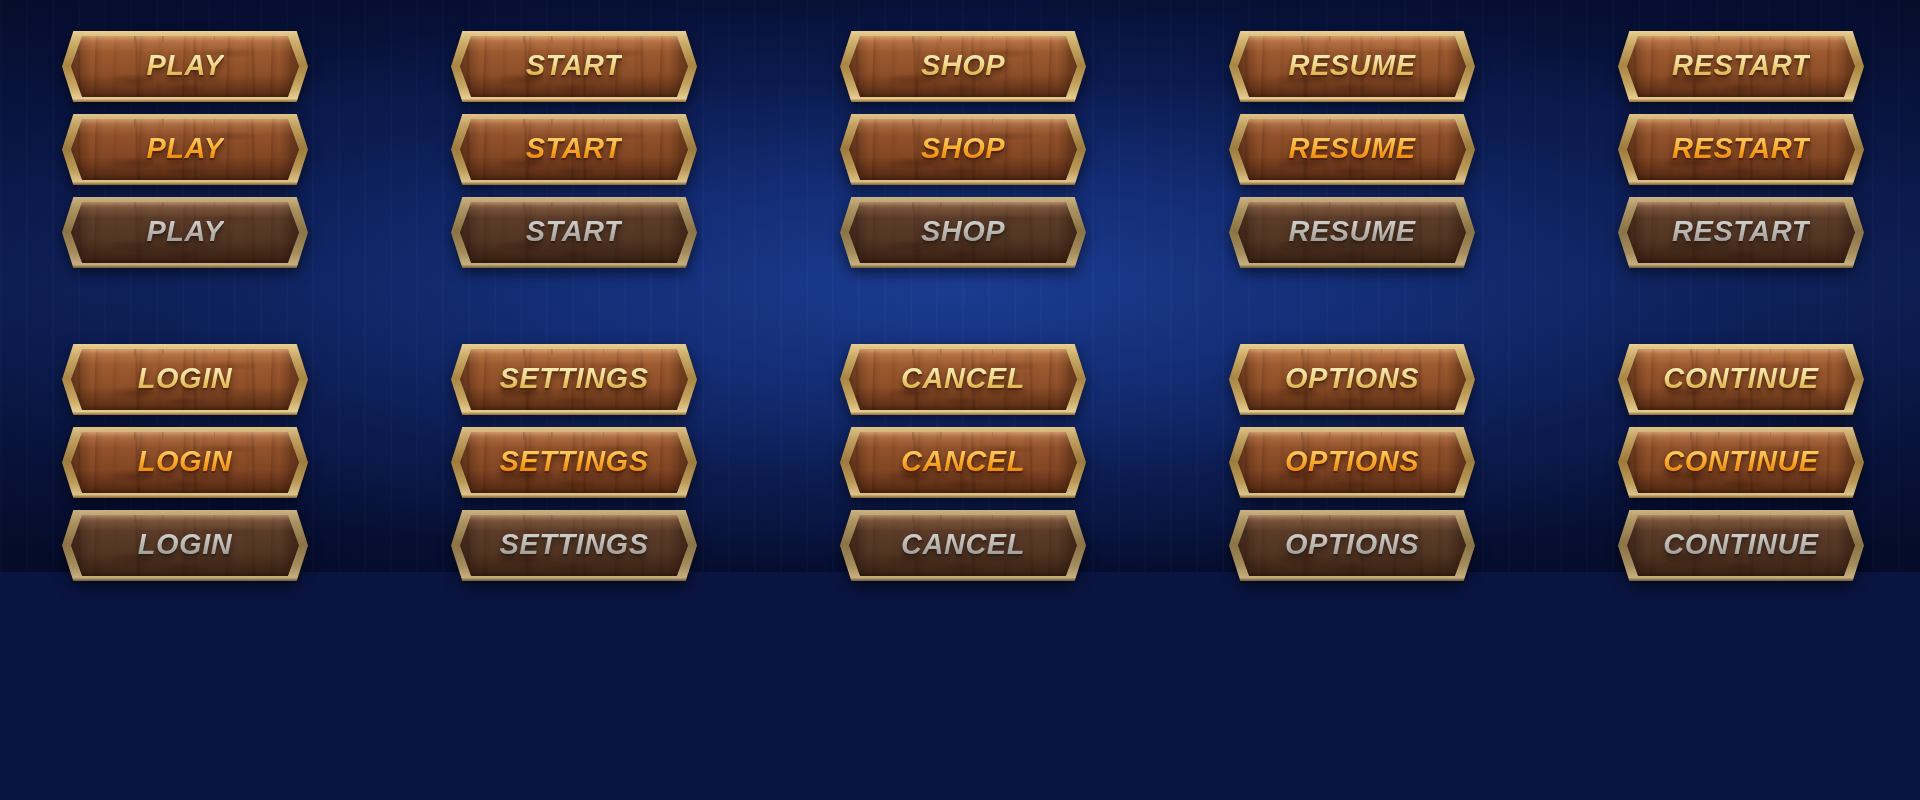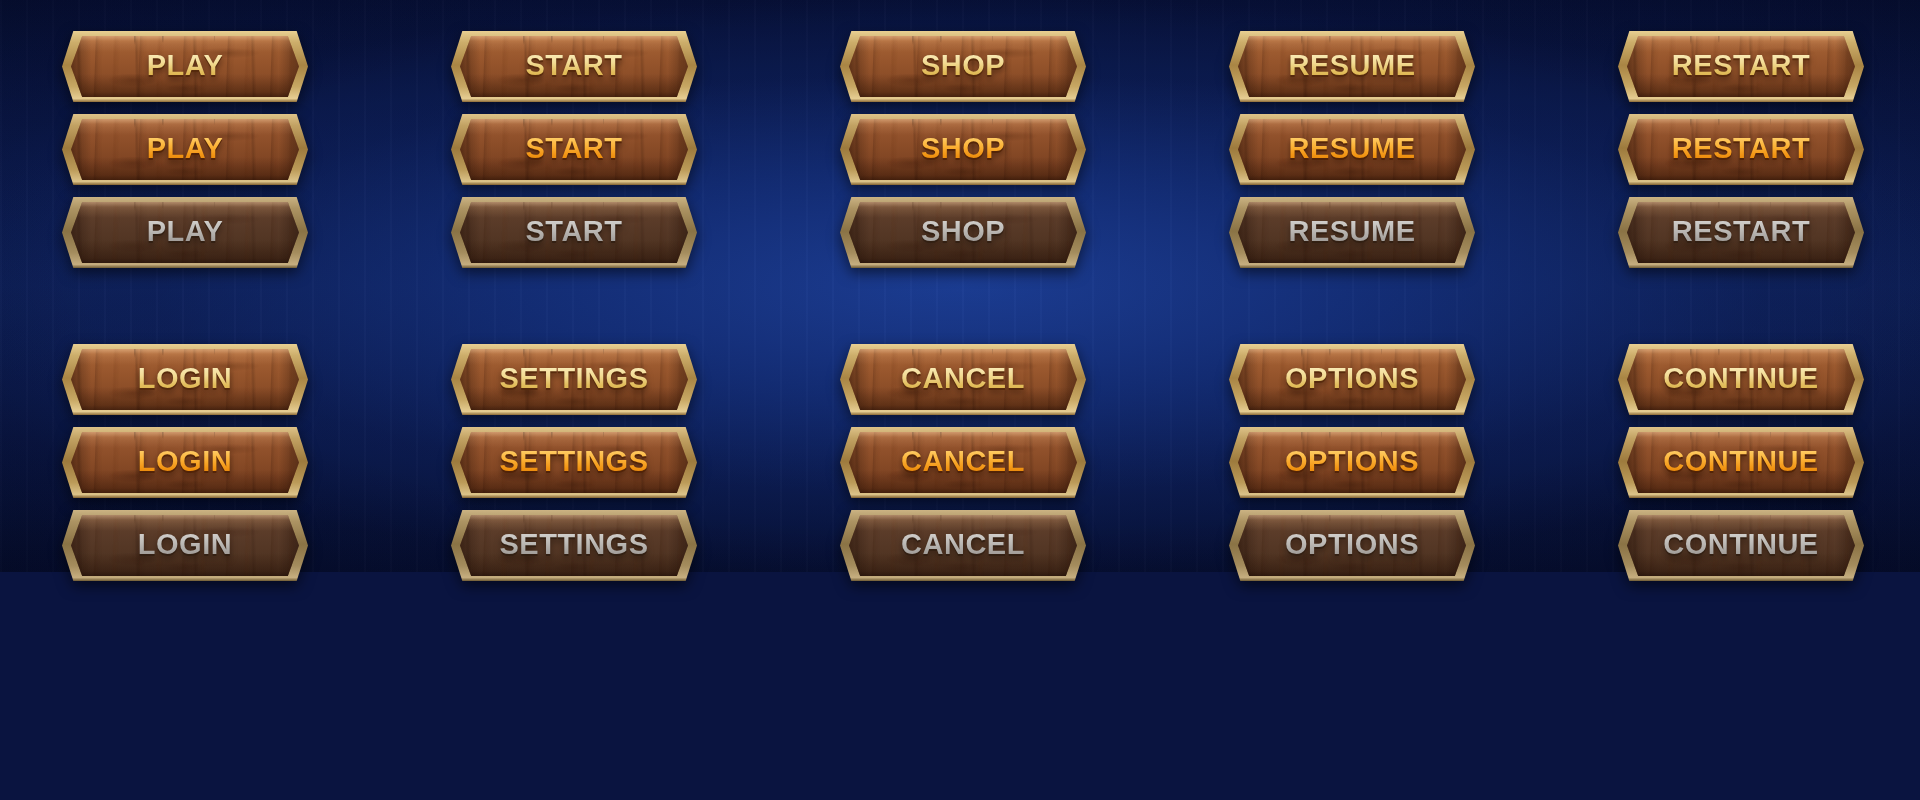--- a/index.html
+++ b/index.html
@@ -21,20 +21,21 @@
     width: 1920px;
     height: 572px;
     background:
       radial-gradient(ellipse 70% 62% at 50% 50%,
         rgba(28, 62, 150, 0.95) 0%,
         rgba(20, 48, 124, 0.80) 32%,
         rgba(12, 30, 86, 0.55) 60%,
         rgba(6, 16, 56, 0.25) 82%,
         rgba(4, 10, 40, 0.05) 100%),
       linear-gradient(180deg, #071037 0%, #0c1b50 26%, #10245f 50%, #0b1848 76%, #060e30 100%);
+    font-style: italic;
   }
   
   #stage::before {
     content: "";
     position: absolute;
     inset: 0;
     background: repeating-linear-gradient(
       90deg,
       rgba(255,255,255,0.016) 0px,
       rgba(255,255,255,0.016) 2px,

